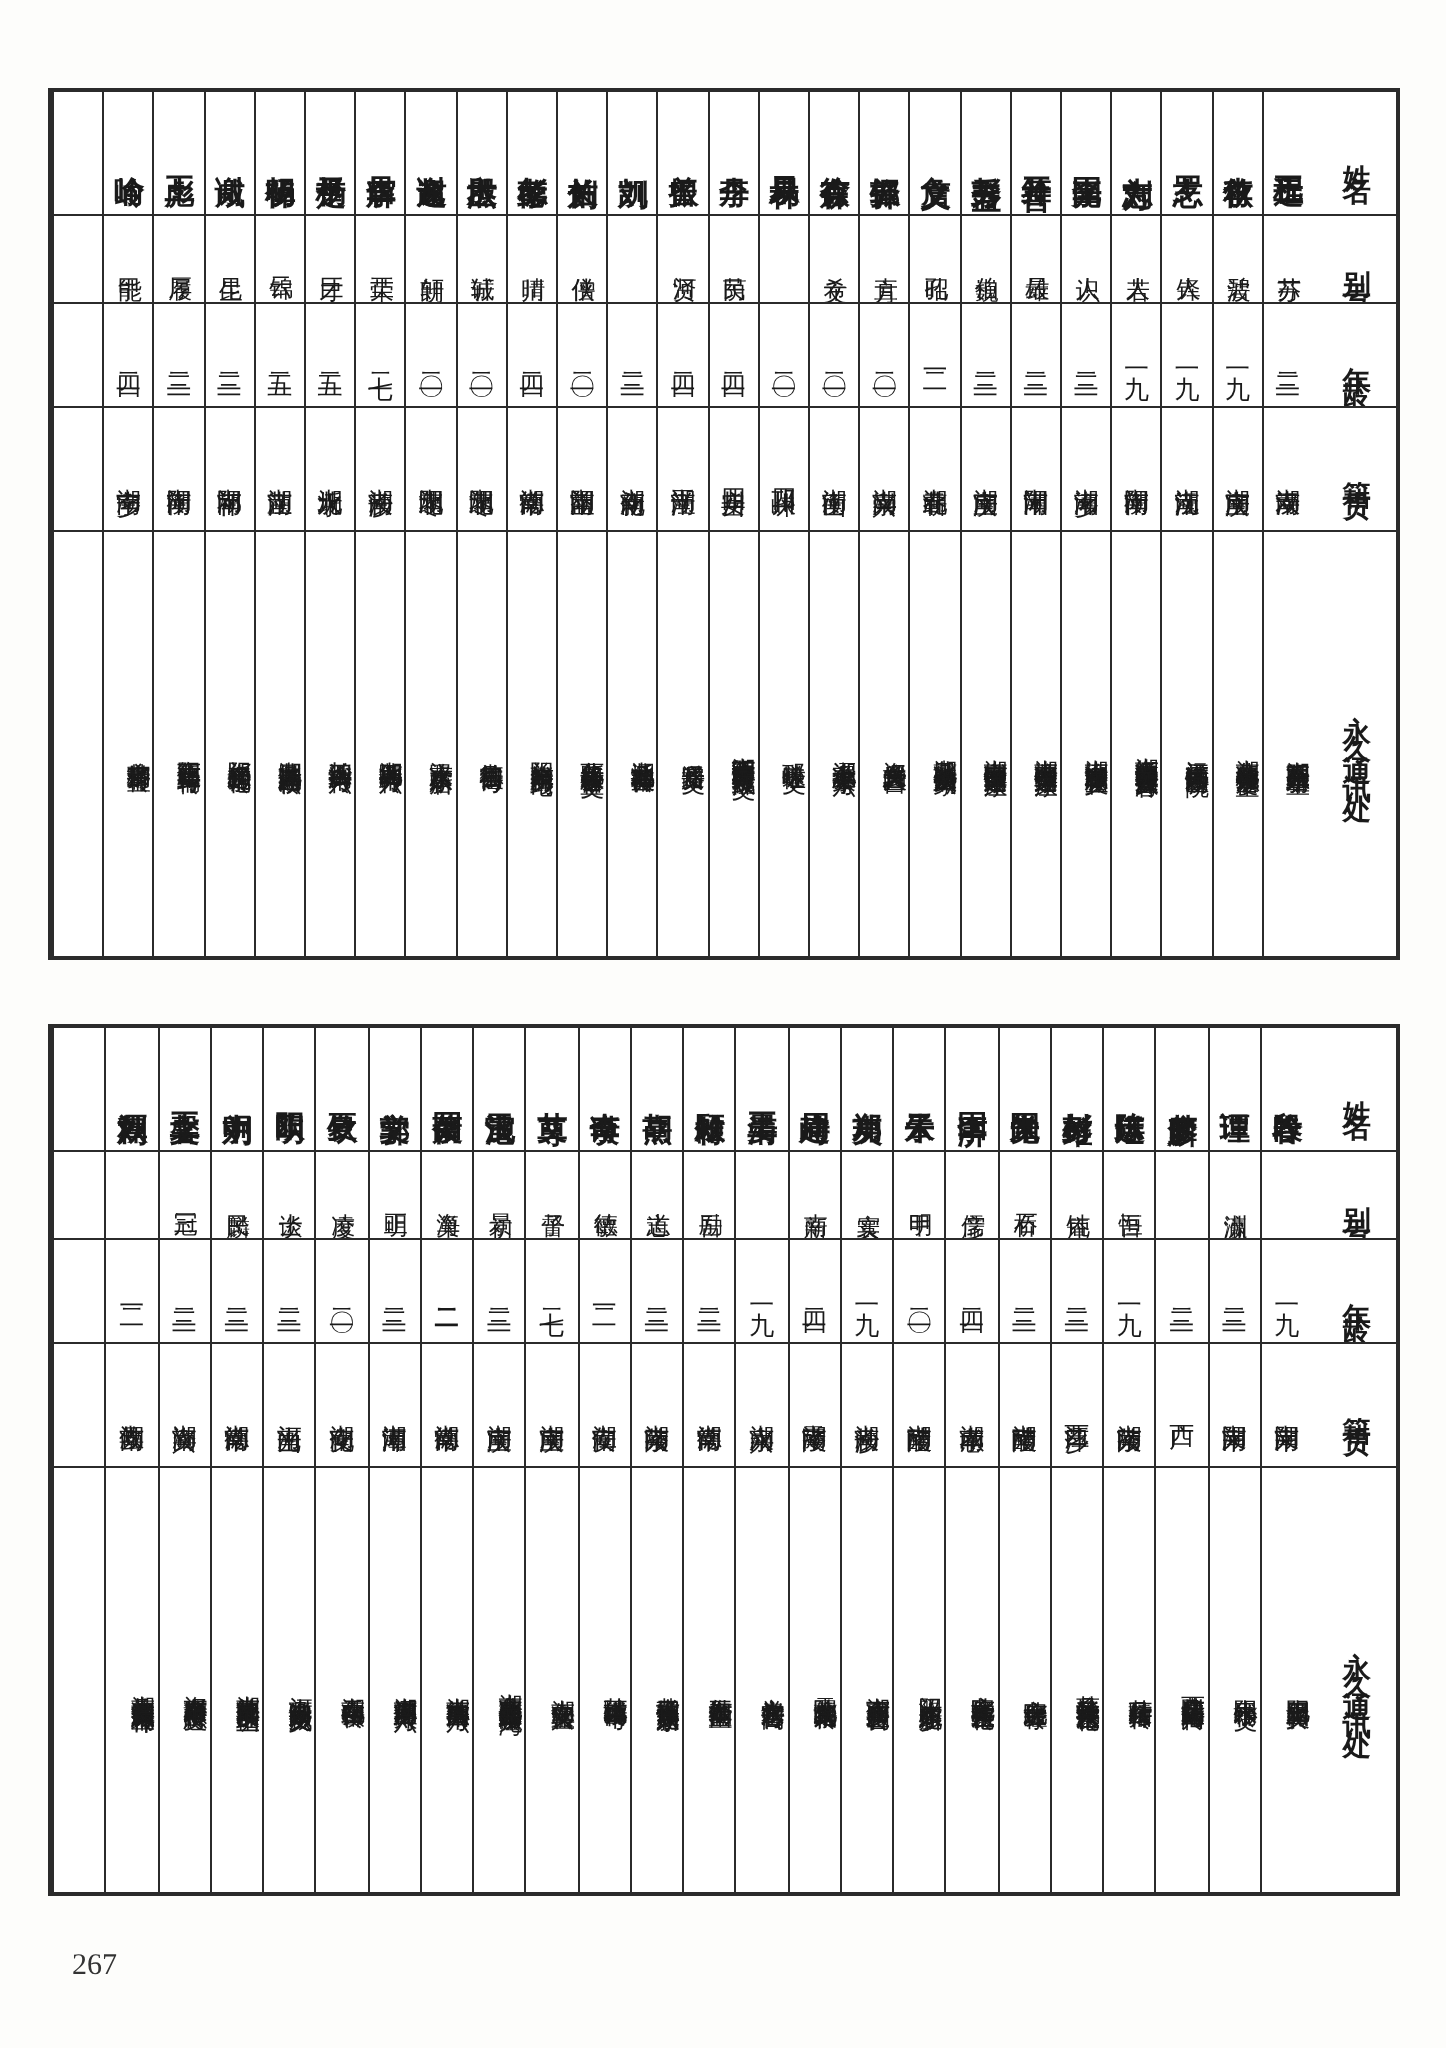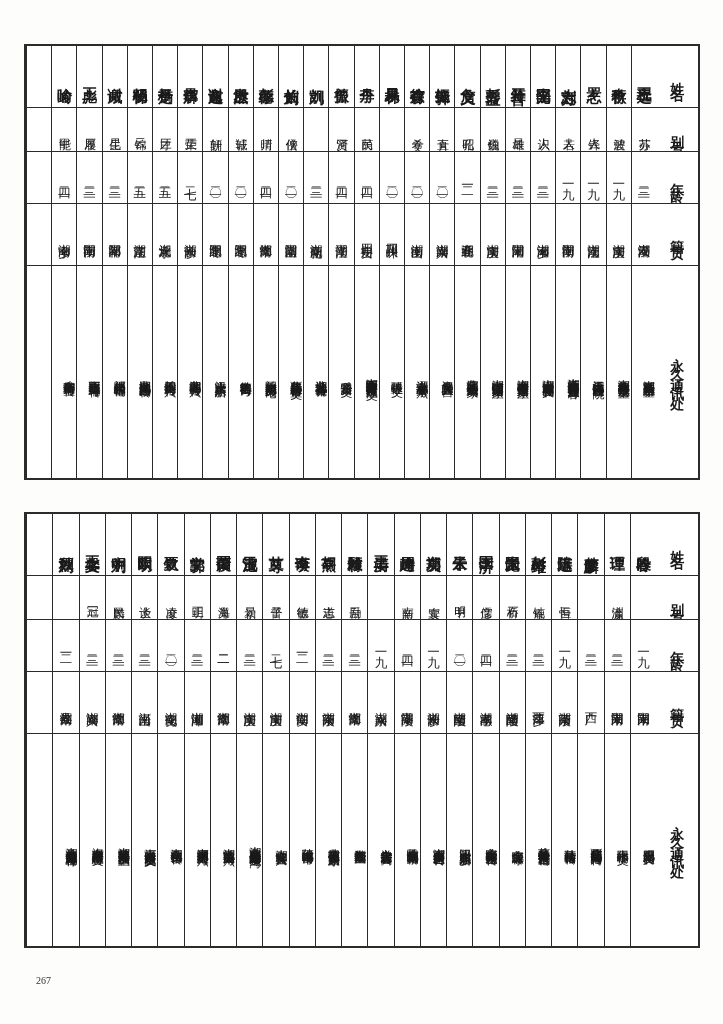--- a/index.html
+++ b/index.html
@@ -69,21 +69,21 @@
   .headcol .cell { font-size: 14px; font-weight: 600; letter-spacing: 6px; }
   .headcol .c-addr { align-items: center; padding-top: 0; letter-spacing: 10px; }
 
   #table-top { left: 24px; top: 44px; width: 676px; height: 436px; }
   #table-bottom { left: 24px; top: 512px; width: 676px; height: 436px; }
 
   .page-number {
     position: absolute;
     left: 36px;
     top: 975px;
-    font-size: 10px;
+    font-size: 15px;
     color: #333;
     font-family: "Liberation Serif", serif;
     text-align: right;
   }
 </style>
 </head>
 <body>
 
 <div class="page">
 

